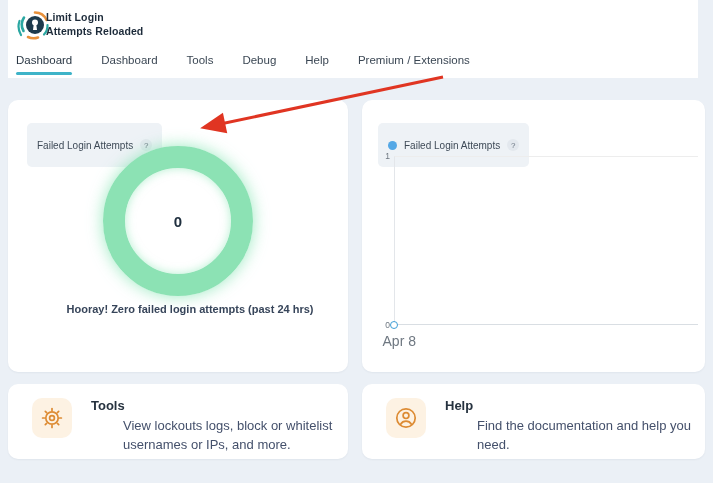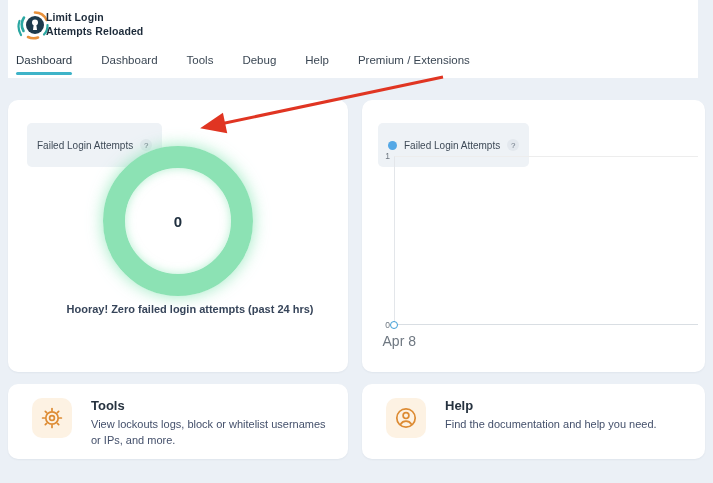--- a/index.html
+++ b/index.html
@@ -52,21 +52,21 @@
   .xtick { position:absolute; left:8px; top:233px; width:46px; text-align:right;
            font-size:14px; color:#6e7781; }
   .marker { position:absolute; left:28px; top:221px; width:8px; height:8px; border-radius:50%;
             background:#ffffff; border:1.5px solid #3f9ed6; }
 
   
   .info-inner { display:flex; align-items:flex-start; gap:19px; padding:14px 0 0 24px; cursor:pointer; }
   .info-icon { width:40px; height:40px; border-radius:10px; background:#fdf2e3;
                display:flex; align-items:center; justify-content:center; flex:0 0 40px; }
   .info-title { font-size:13px; font-weight:bold; color:#26323f; margin-bottom:4px; }
-  .info-desc { font-size:11px; color:#44506b; line-height:1.45; max-width:235px; }
+  .info-desc { font-size:13px; color:#44506b; line-height:1.45; max-width:235px;margin-left:32px; }
   .card-help .info-desc { max-width:280px; }
 
   
   .arrow-overlay { position:absolute; left:0; top:0; width:713px; height:483px;
                    pointer-events:none; z-index:20; }
 </style>
 </head>
 <body>
 
 <div class="page">

